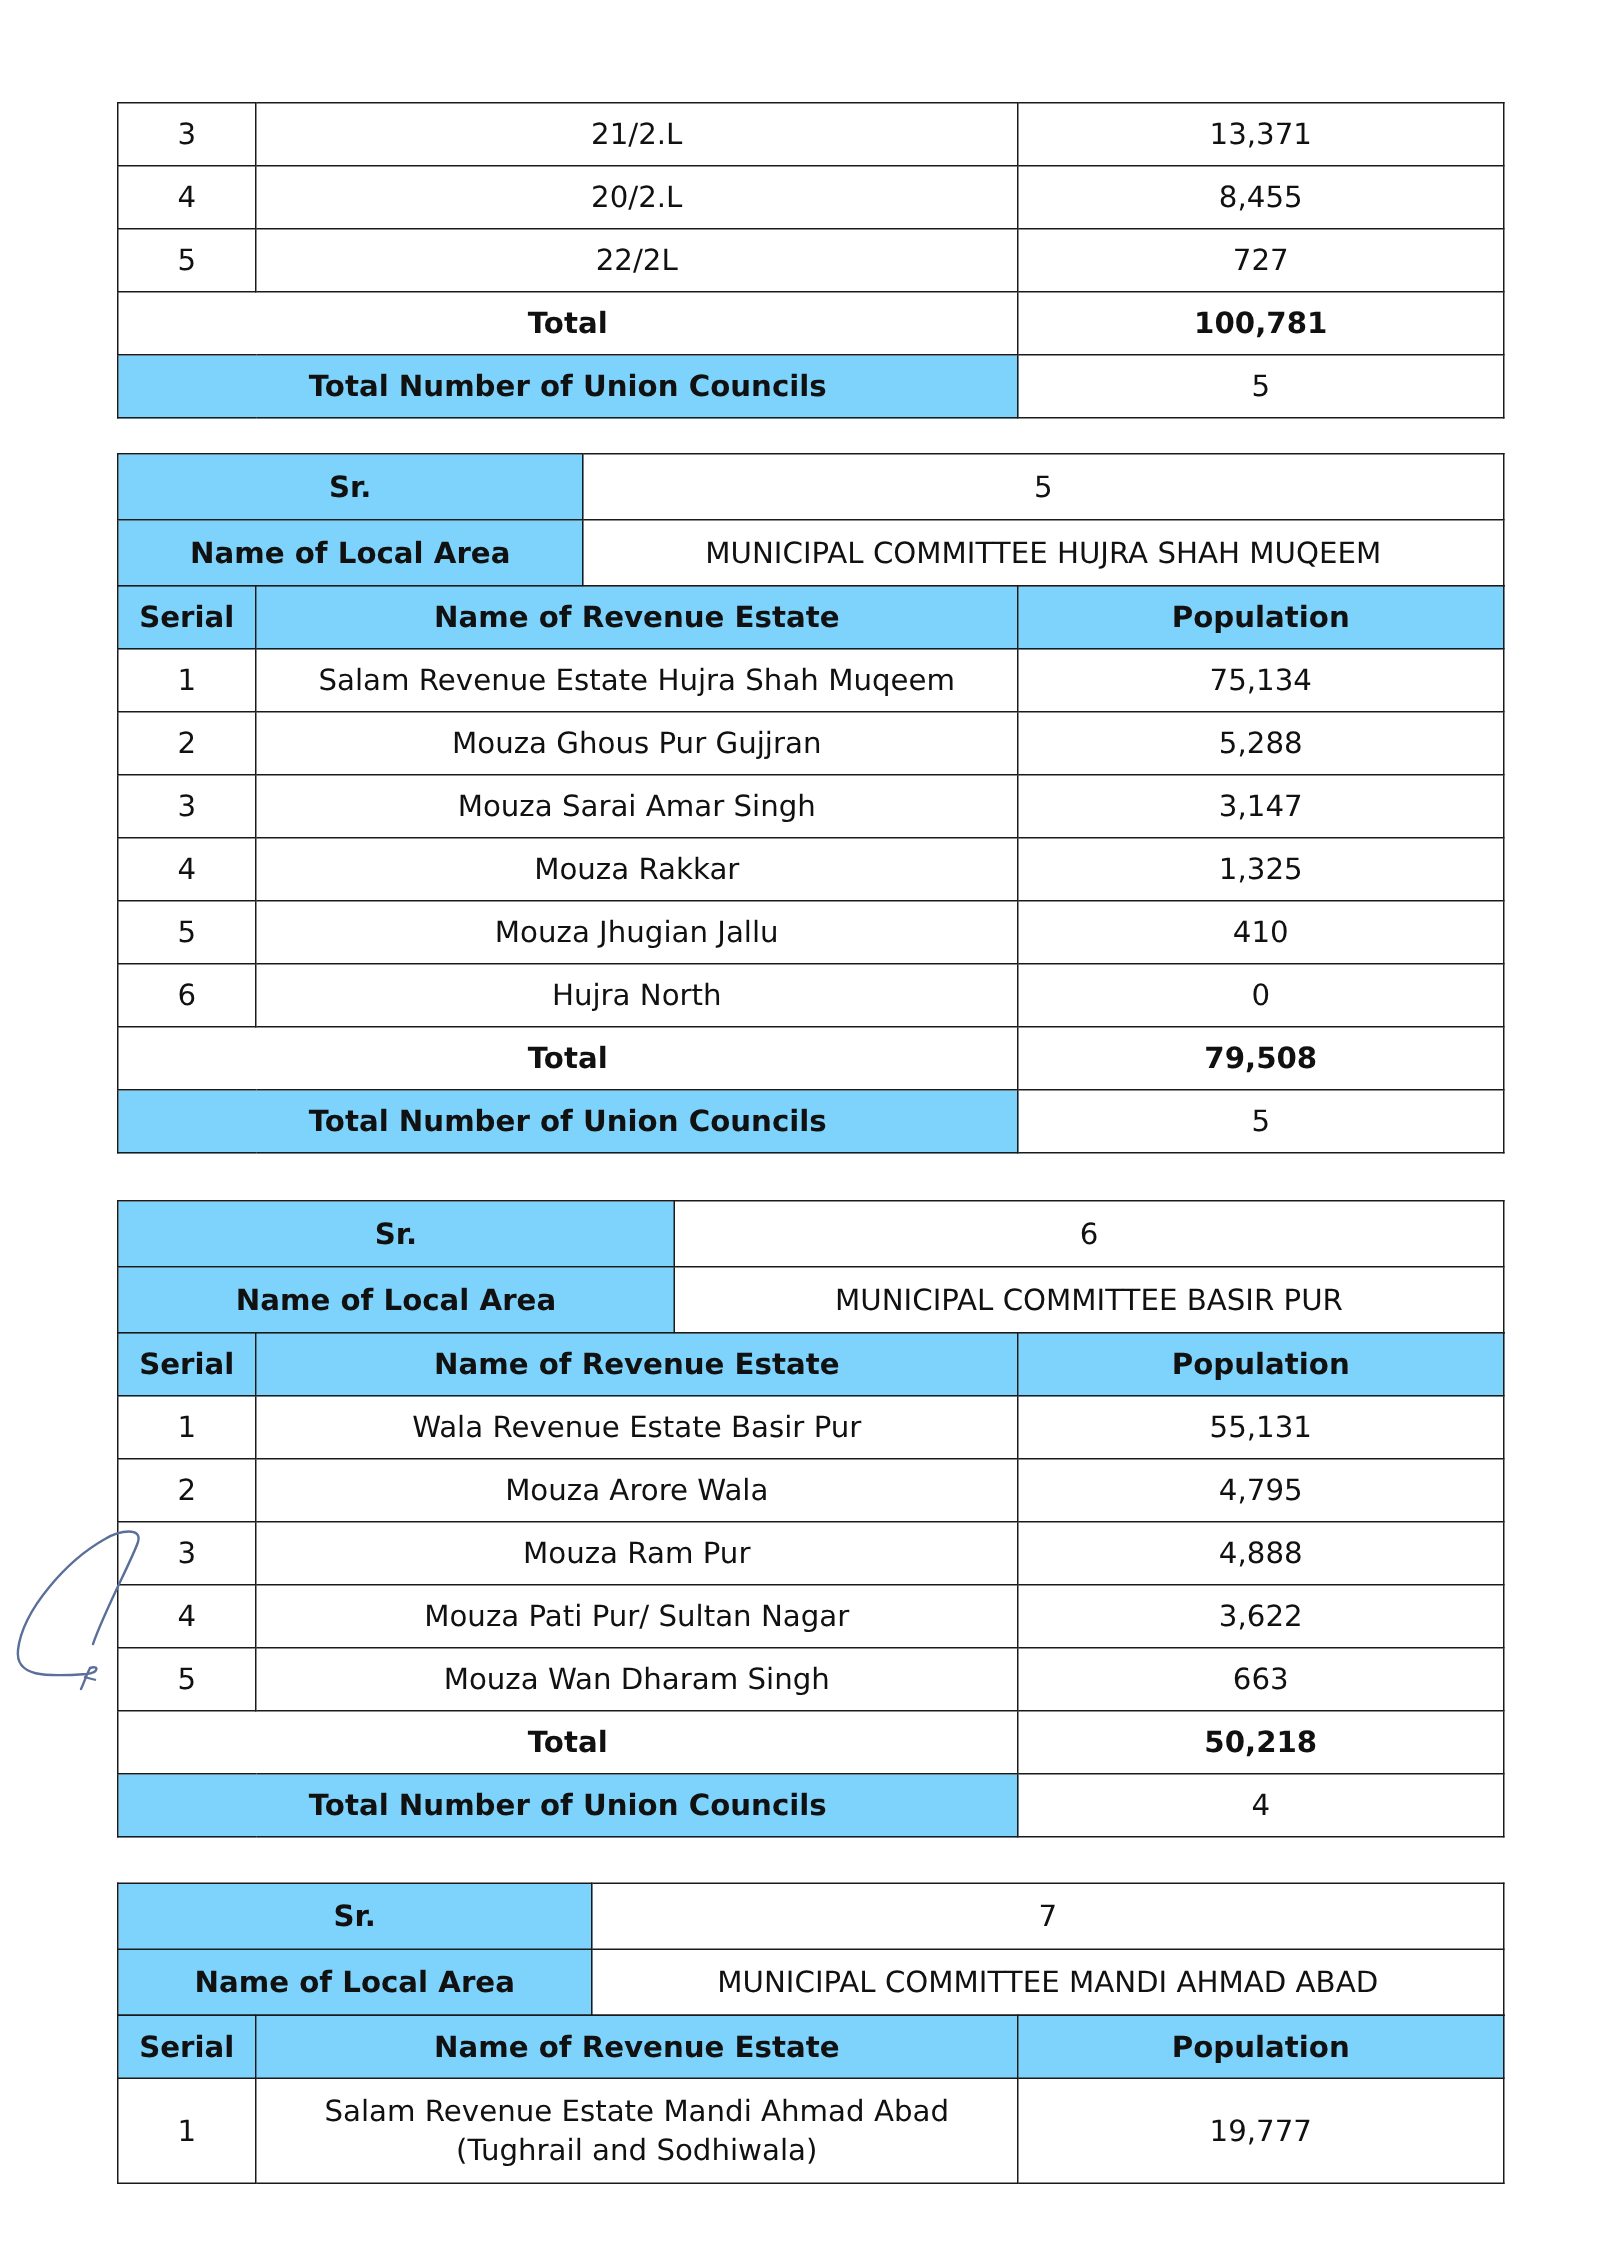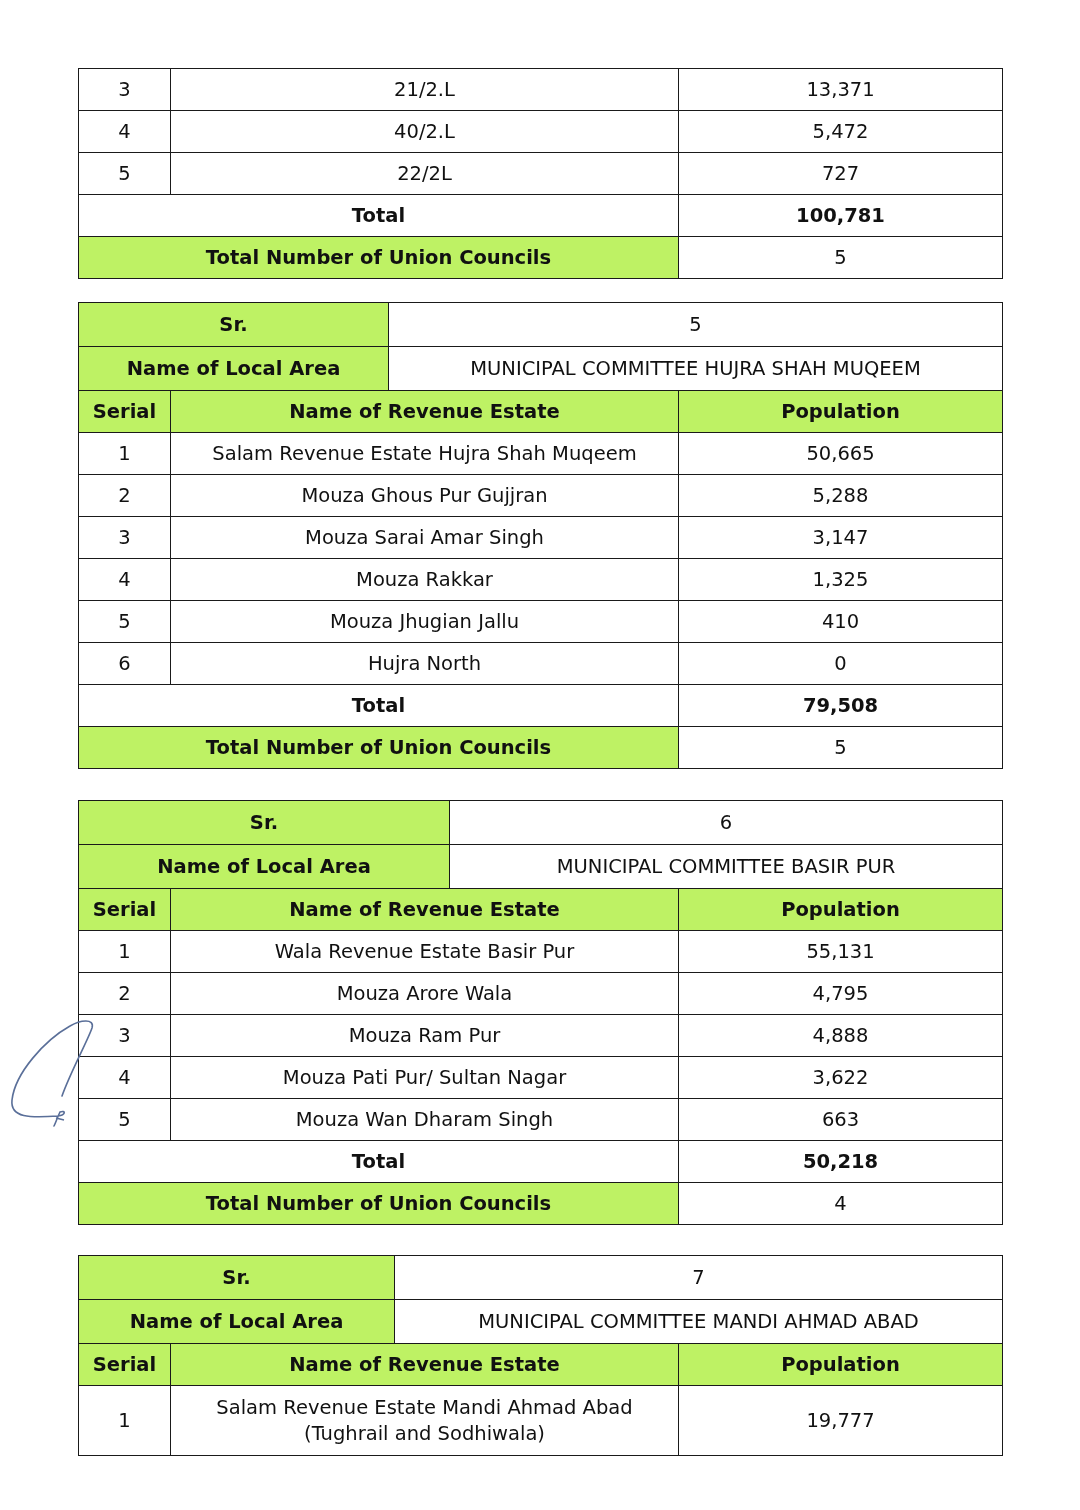--- a/index.html
+++ b/index.html
@@ -3,21 +3,21 @@
 <meta charset="utf-8">
 <style>
   html, body { margin:0; padding:0; background:#ffffff; }
   body { width:1080px; height:1510px; position:relative; overflow:hidden;
          font-family:"DejaVu Sans", sans-serif; color:#111; }
   table { border-collapse:collapse; position:absolute; left:78px; width:924px; table-layout:fixed; }
   td { border:1.6px solid #1a1a1a; height:42px; padding:0 8px; font-size:19.5px; vertical-align:middle; box-sizing:border-box; }
   .c { text-align:center; }
   .l { text-align:center; }
   .b { font-weight:bold; }
-  .g { background:#bef264; }
+  .g { background:#7dd3fc; }
   .tall td { height:70px; line-height:26px; }
   .info td { height:44px;margin-top:46px; }
   .sig { position:absolute; left:0; top:1018px; width:110px; height:115px; pointer-events:none; }
 </style>
 </head>
 <body>
 
 <table style="top:68px;">
   <colgroup>
       <col style="width:92px">
@@ -25,22 +25,22 @@
       <col style="width:324px">
     </colgroup>
   <tbody>
       <tr>
     <td class="c">3</td>
     <td class="l">21/2.L</td>
     <td class="c">13,371</td>
   </tr>
   <tr>
     <td class="c">4</td>
-    <td class="l">40/2.L</td>
-    <td class="c">5,472</td>
+    <td class="l">20/2.L</td>
+    <td class="c">8,455</td>
   </tr>
   <tr>
     <td class="c">5</td>
     <td class="l">22/2L</td>
     <td class="c">727</td>
   </tr>
   <tr>
     <td colspan="2" class="c b">Total</td>
     <td class="c b">100,781</td>
   </tr>
@@ -75,21 +75,21 @@
     </colgroup>
   <tbody>
       <tr>
     <td class="c b g">Serial</td>
     <td class="c b g">Name of Revenue Estate</td>
     <td class="c b g">Population</td>
   </tr>
   <tr>
     <td class="c">1</td>
     <td class="l">Salam Revenue Estate Hujra Shah Muqeem</td>
-    <td class="c">50,665</td>
+    <td class="c">75,134</td>
   </tr>
   <tr>
     <td class="c">2</td>
     <td class="l">Mouza Ghous Pur Gujjran</td>
     <td class="c">5,288</td>
   </tr>
   <tr>
     <td class="c">3</td>
     <td class="l">Mouza Sarai Amar Singh</td>
     <td class="c">3,147</td>

